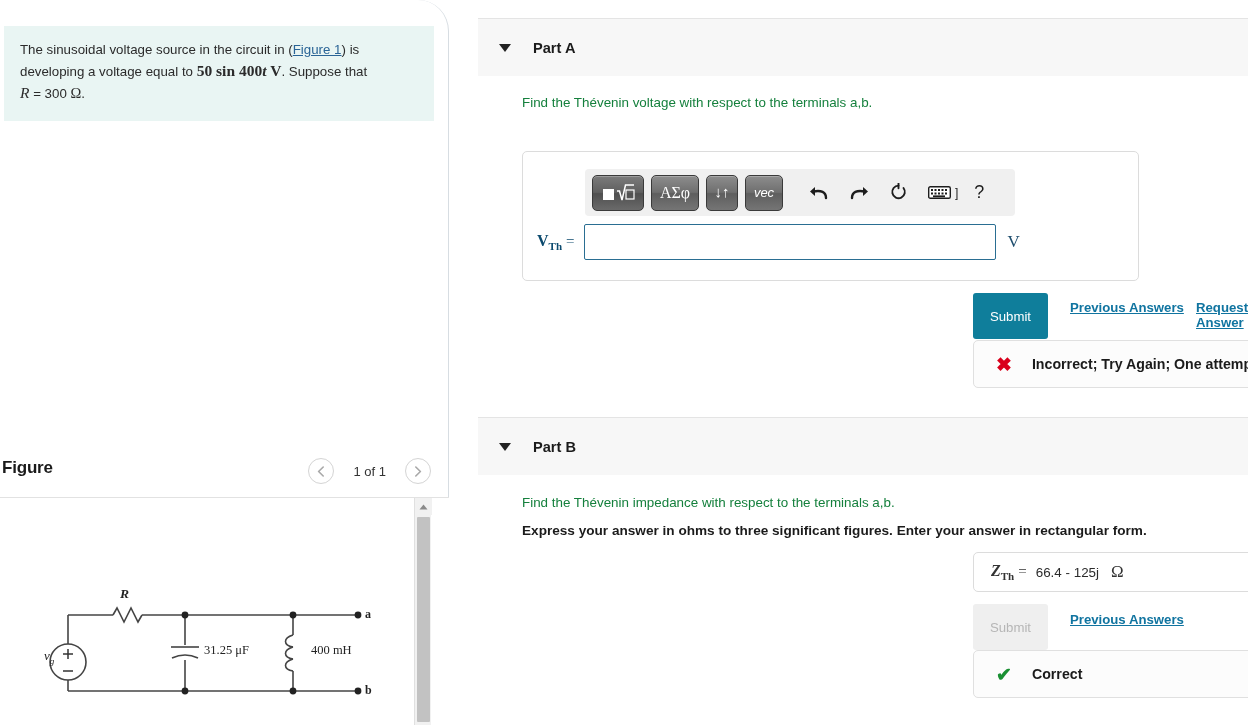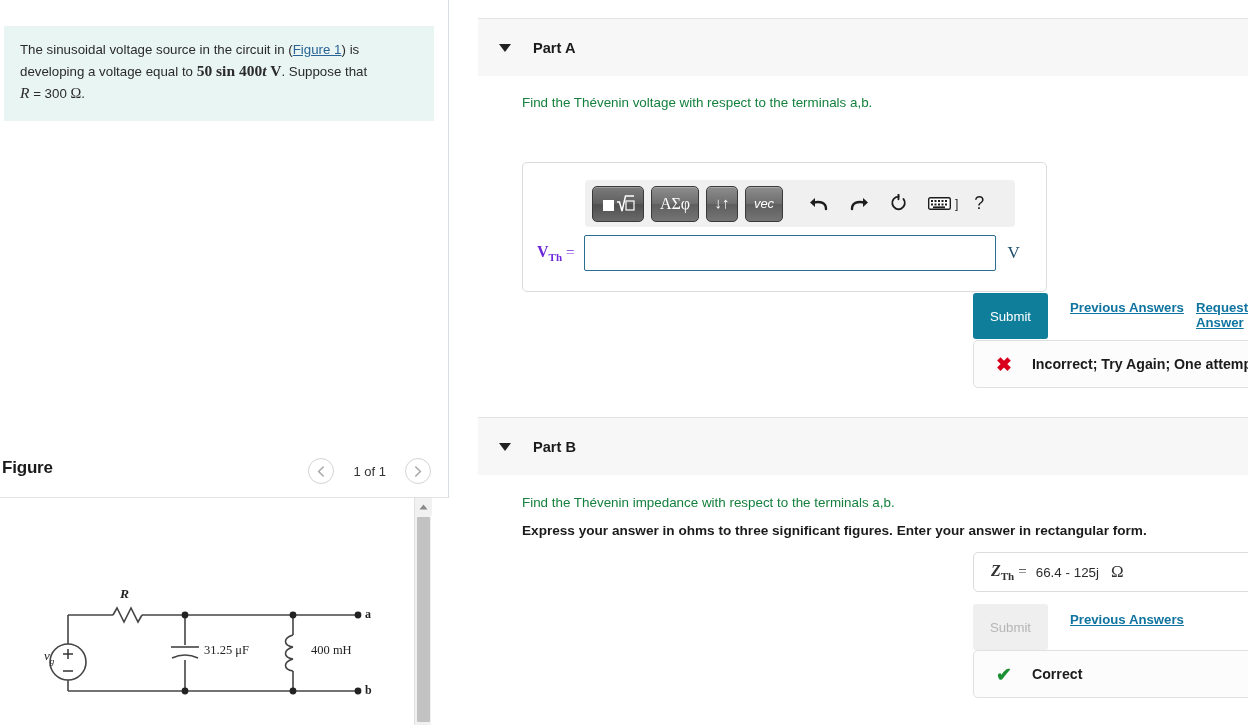--- a/index.html
+++ b/index.html
@@ -11,20 +11,21 @@
     overflow: hidden;
   }
   .page { position: relative; width: 1248px; height: 725px; background:#fff; }
 
   
   .left-panel {
     position: absolute; left: 0; top: 0;
     width: 449px; height: 725px;
     background: #fff;
     border-right: 1px solid #d7dde2;
+    border-radius: 31px;
   }
   .question-box {
     position: absolute; left: 4px; top: 26px;
     width: 430px; min-height: 95px;
     background: #e9f5f3;
     padding: 14px 16px 12px 16px;
   }
   .qtext {
     font-size: 13.3px; color: #2b2b2b; line-height: 1.47;
   }
@@ -153,21 +154,21 @@
   .icon-btn {
     margin-left: 20px; color: #1d1d1d; cursor: pointer;
     display: flex; align-items: center; justify-content: center;
   }
   .input-row {
     position: absolute; left: 0; top: 72px; width: 100%;
     display: flex; align-items: center;
   }
   .varlabel {
     font-family: "Liberation Serif", serif;
-    font-size: 16px; color: #6d28d9; font-weight: bold;
+    font-size: 16px; color: #0c4a6e; font-weight: bold;
     white-space: nowrap;
   }
   .varlabel sub { font-size: 11px; font-weight: bold; }
   .text-input {
     height: 36px; border: 1px solid #2a6e92; background: #fff;
     border-radius: 2px; outline: none;
     font-family: "Liberation Serif", serif; font-size: 15px;
     padding: 0 6px; color: #222;
   }
   .unit {
@@ -318,21 +319,21 @@
 
   <div class="right-panel">
 
     <div class="part-header" style="top:18px;">
       <div class="caret"></div>
       <div class="part-label">Part A</div>
     </div>
 
     <div class="body-text" style="top:95px;">Find the Thévenin voltage with respect to the terminals a,b.</div>
 
-    <div class="answer-box" style="top:162px;width:525px;height:130px;">
+    <div class="answer-box" style="top:151px;width:617px;height:130px;">
 
       <div class="mathbar">
         <div class="mbtn first" style="width:52px;">
           <svg width="34" height="22" viewBox="0 0 34 22">
             <rect x="2" y="7" width="11" height="11" fill="#fff"></rect>
             <path d="M16 9 L18.5 9 L21 18 L24.5 3 L33 3" stroke="#fff" stroke-width="1.5" fill="none"></path>
             <rect x="25" y="8" width="8" height="9" stroke="#fff" stroke-width="1.2" fill="none"></rect>
           </svg>
         </div>
         <div class="mbtn" style="width:48px;">

